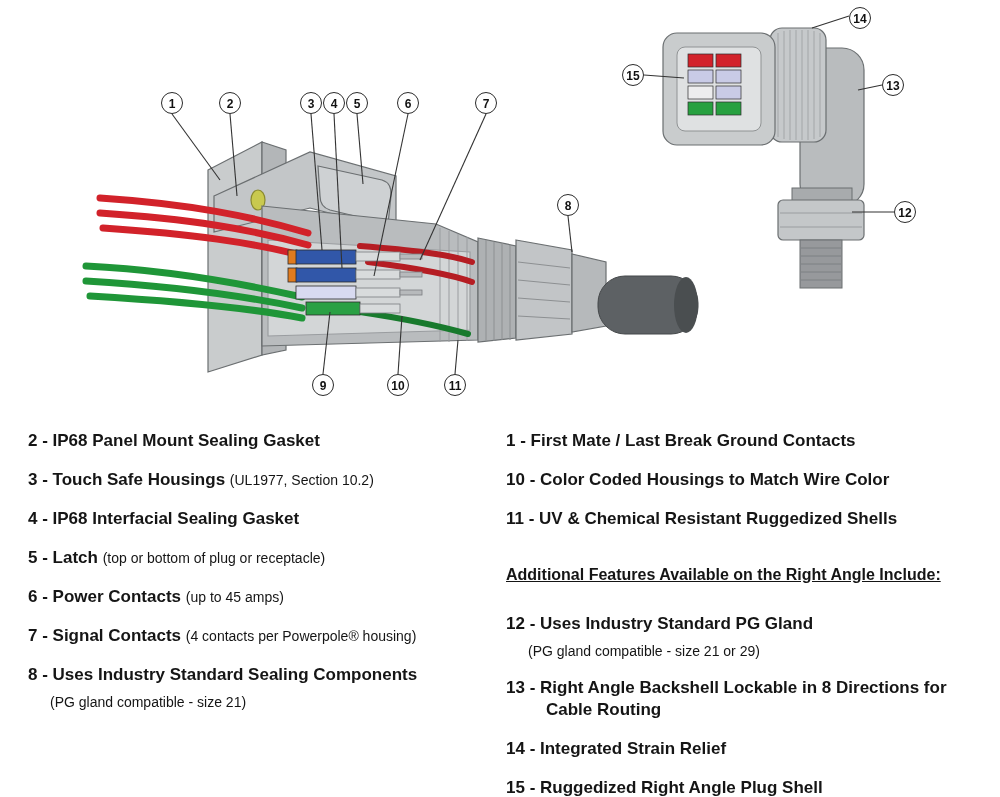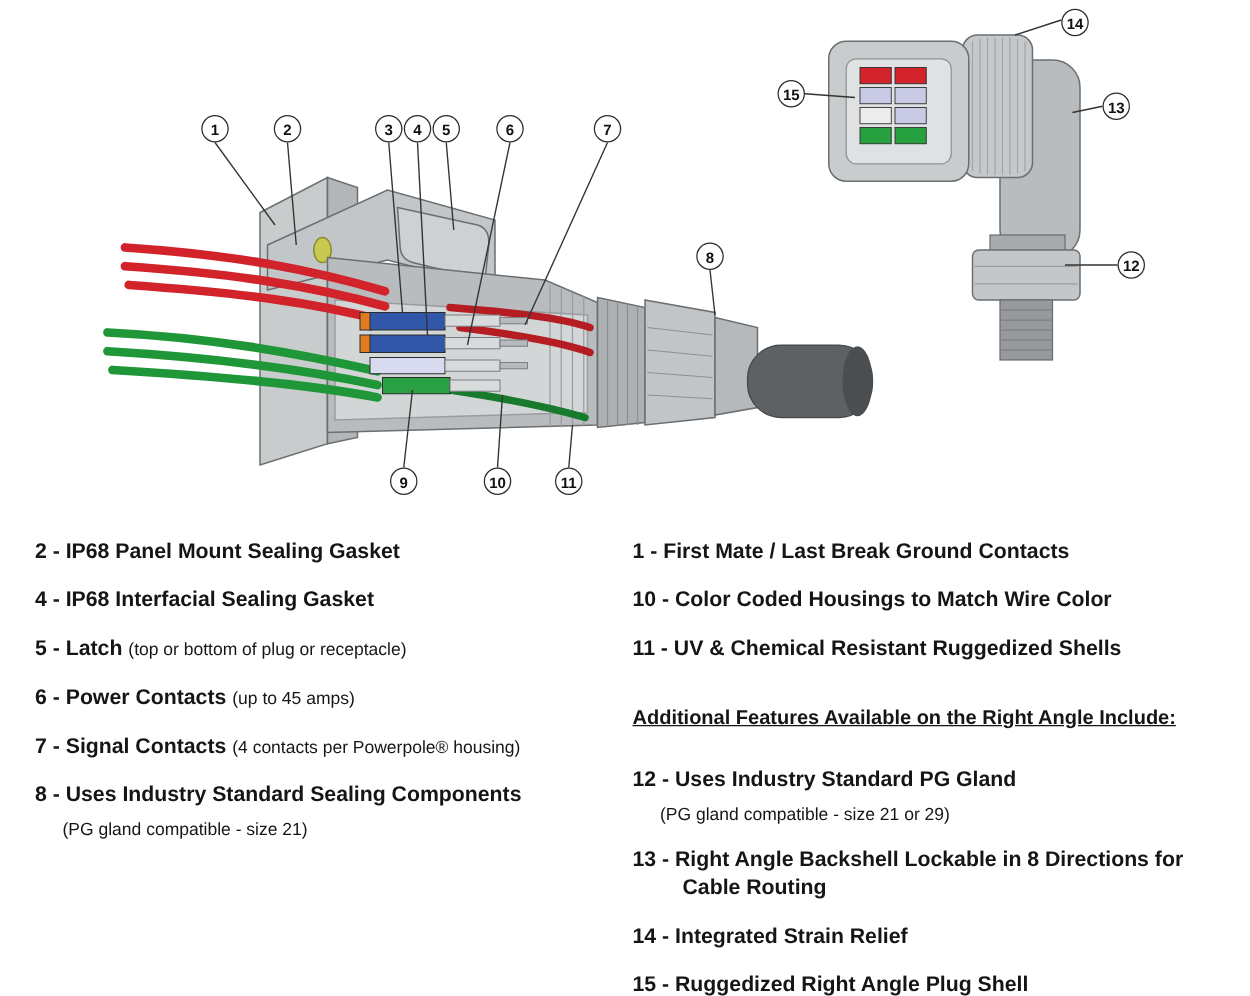--- a/index.html
+++ b/index.html
@@ -199,20 +199,23 @@
   <div class="callout" style="left:849px; top:7px;">14</div>
   <div class="callout" style="left:622px; top:64px;">15</div>
 
   <div class="col" id="col-left">
 
 
     <div class="item">
       <div class="main"><span>2 - IP68 Panel Mount Sealing Gasket</span> <span class="note"></span></div>
     </div>
 
+    <div class="item">
+      <div class="main"><span>3 - Touch Safe Housings</span> <span class="note">(UL1977, Section 10.2)</span></div>
+    </div>
 
     <div class="item">
       <div class="main"><span>4 - IP68 Interfacial Sealing Gasket</span> <span class="note"></span></div>
     </div>
 
     <div class="item">
       <div class="main"><span>5 - Latch</span> <span class="note">(top or bottom of plug or receptacle)</span></div>
     </div>
 
     <div class="item">

